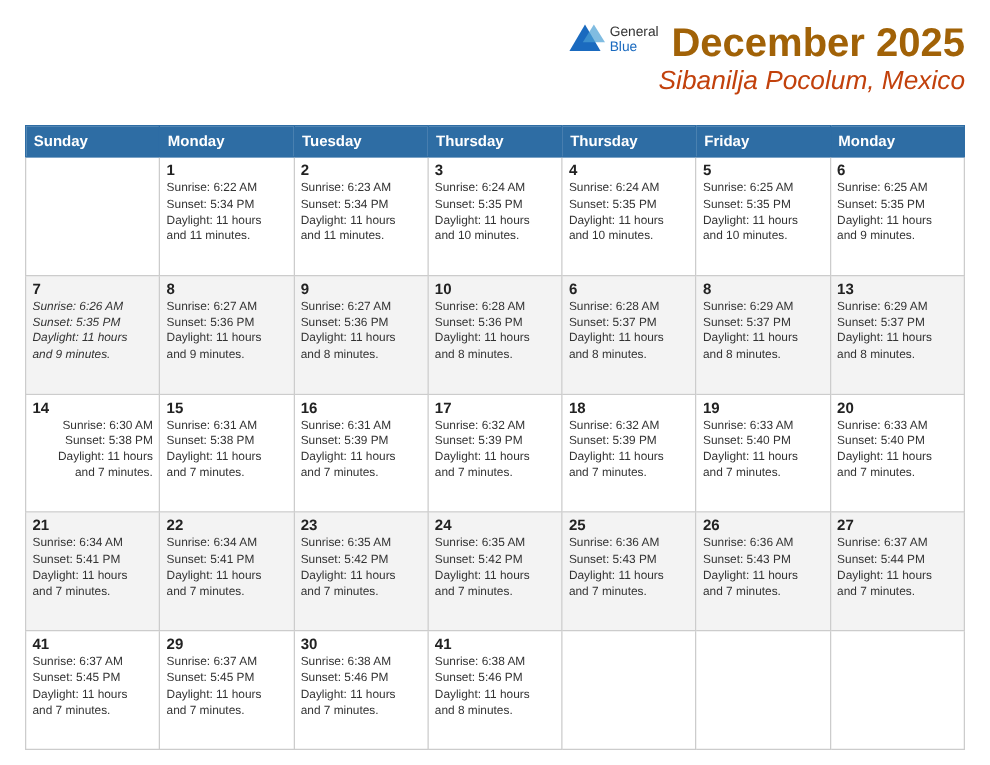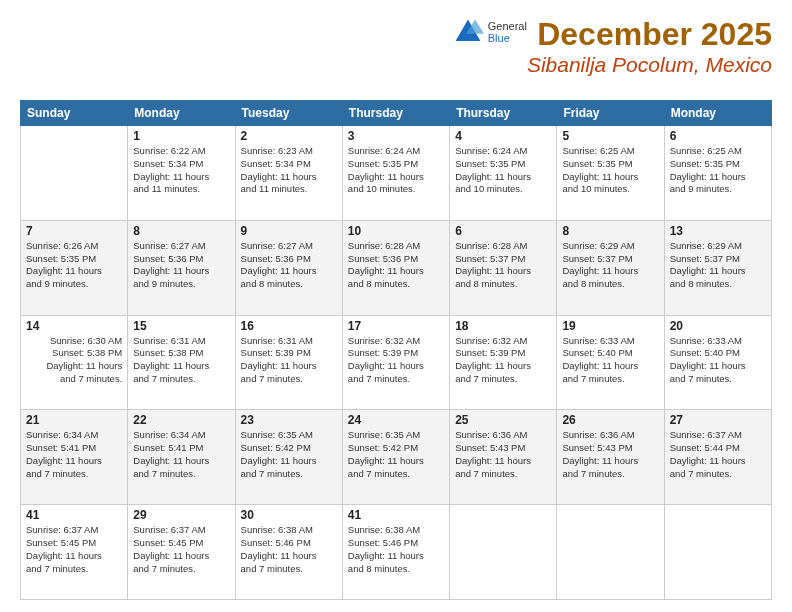--- a/index.html
+++ b/index.html
@@ -170,21 +170,21 @@
             <span class="cell-day">6</span>
             <div class="cell-info" style="white-space: pre-line;">Sunrise: 6:25 AM
 Sunset: 5:35 PM
 Daylight: 11 hours
 and 9 minutes.</div>
           </td>
         </tr>
         <tr>
           <td>
             <span class="cell-day">7</span>
-            <div class="cell-info" style="white-space: pre-line;">Sunrise: 6:26 AM
+            <div class="cell-info" style="white-space: pre-line; font-style: italic;">Sunrise: 6:26 AM
 Sunset: 5:35 PM
 Daylight: 11 hours
 and 9 minutes.</div>
           </td>
           <td>
             <span class="cell-day">8</span>
             <div class="cell-info" style="white-space: pre-line;">Sunrise: 6:27 AM
 Sunset: 5:36 PM
 Daylight: 11 hours
 and 9 minutes.</div>

